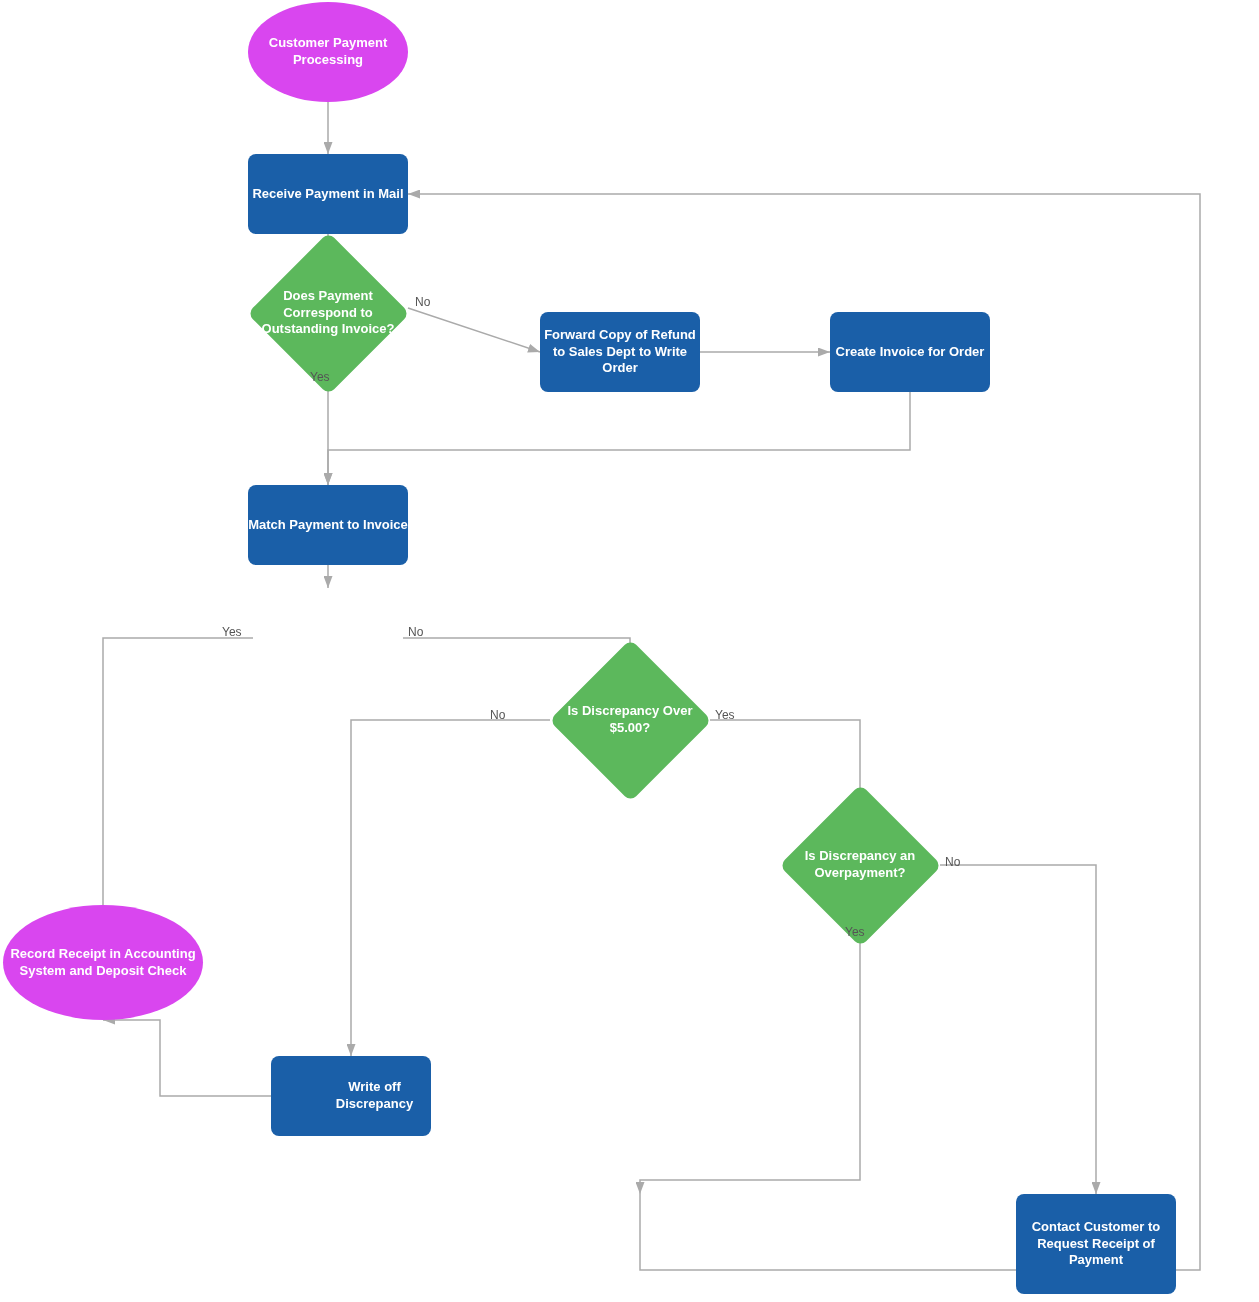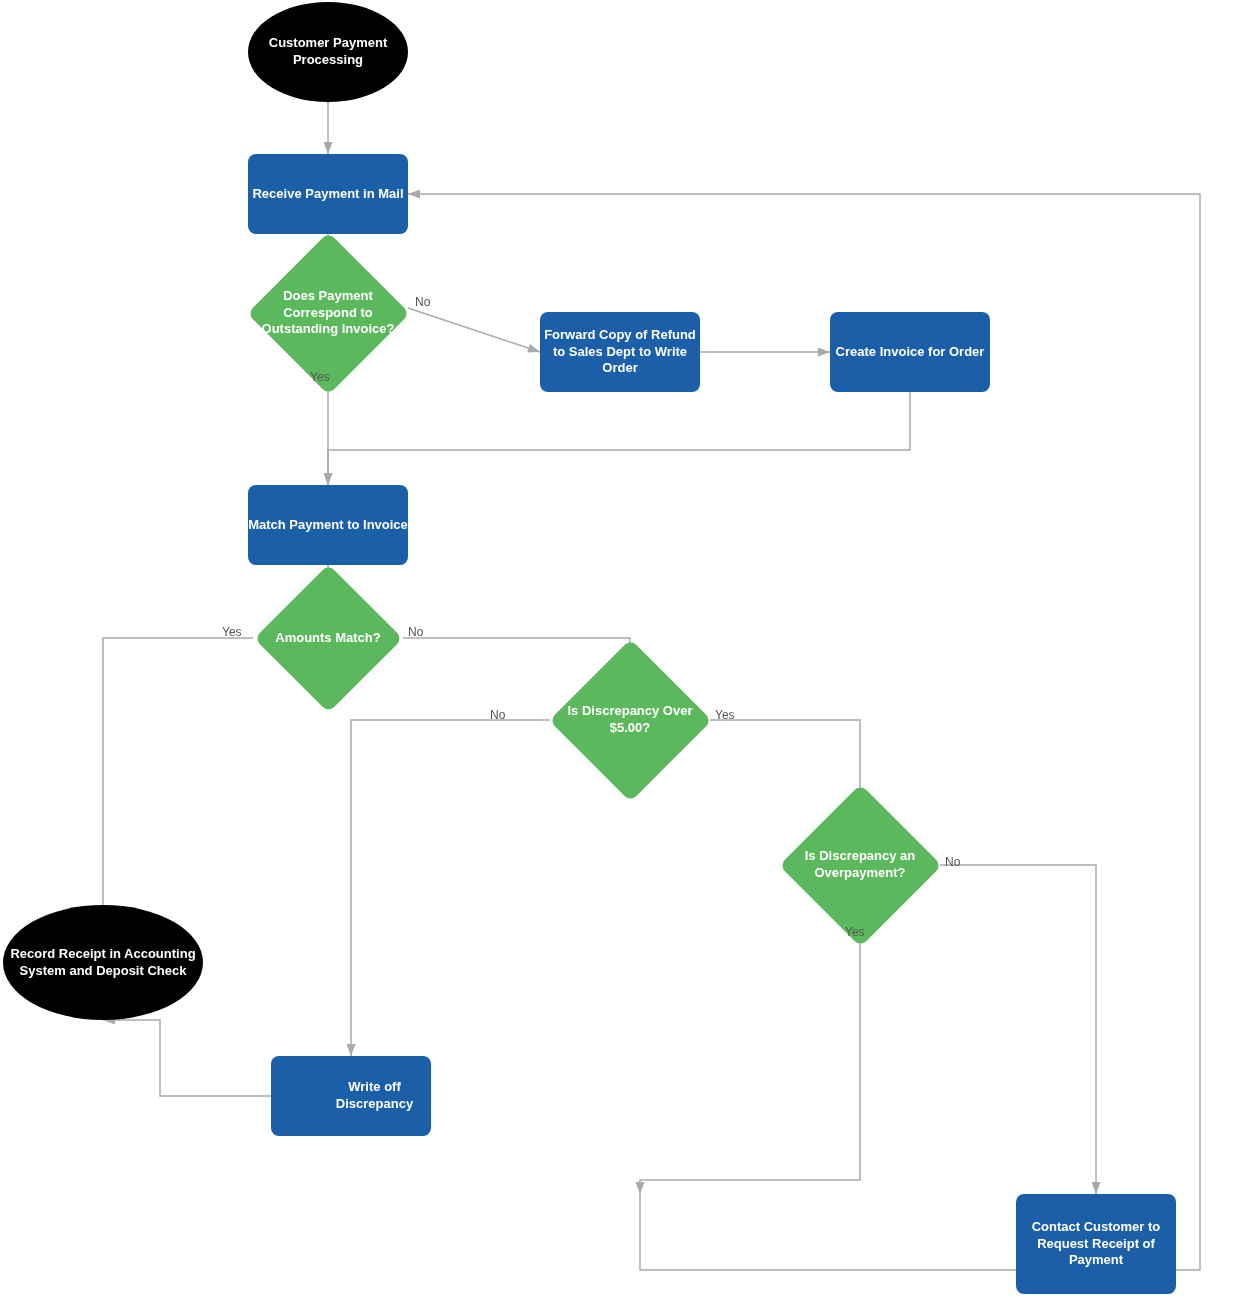--- a/index.html
+++ b/index.html
@@ -29,21 +29,21 @@
       font-weight: 600;
       line-height: 1.3;
       color: #fff;
     }
     .rounded-rect {
       border-radius: 8px;
       background: #1a5fa8;
     }
     .oval {
       border-radius: 50%;
-      background: #000000;
+      background: #d946ef;
     }
     .diamond-container {
       position: absolute;
       display: flex;
       align-items: center;
       justify-content: center;
     }
     .diamond {
       transform: rotate(45deg);
       background: #5cb85c;
@@ -141,24 +141,20 @@
   </div>
 
   <div class="node rounded-rect" style="left:830px; top:312px; width:160px; height:80px;">
     <span class="node-text">Create Invoice for Order</span>
   </div>
 
   <div class="node rounded-rect" style="left:248px; top:485px; width:160px; height:80px;">
     <span class="node-text">Match Payment to Invoice</span>
   </div>
 
-  <div class="diamond-container" style="left:253px; top:588px; width:150px; height:100px;">
-    <div class="diamond" style="width:105px; height:105px; border-radius:8px;"></div>
-    <span class="diamond-text">Amounts Match?</span>
-  </div>
 
   <div class="diamond-container" style="left:550px; top:665px; width:160px; height:110px;">
     <div class="diamond" style="width:115px; height:115px; border-radius:8px;"></div>
     <span class="diamond-text">Is Discrepancy Over $5.00?</span>
   </div>
 
   <div class="diamond-container" style="left:780px; top:810px; width:160px; height:110px;">
     <div class="diamond" style="width:115px; height:115px; border-radius:8px;"></div>
     <span class="diamond-text">Is Discrepancy an Overpayment?</span>
   </div>

